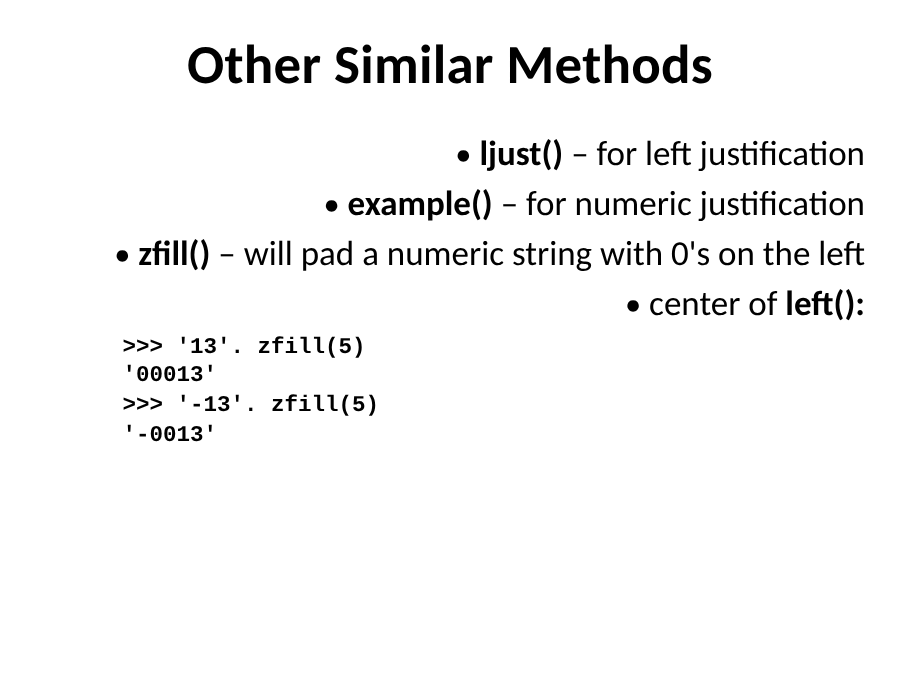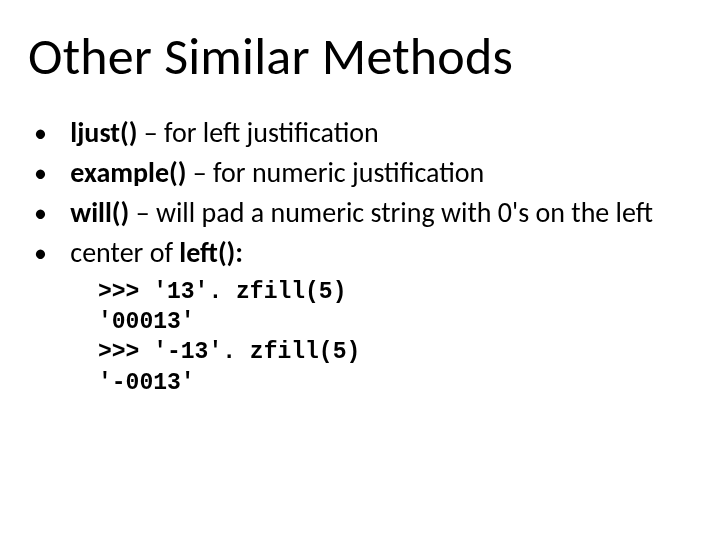--- a/index.html
+++ b/index.html
@@ -11,71 +11,72 @@
     font-family: Calibri, "Segoe UI", Arial, sans-serif;
     color: #000;
   }
   .slide {
     box-sizing: border-box;
     width: 720px;
     height: 540px;
     padding: 18px 28px 0 28px;
   }
   .title {
-    text-align: left;
-    font-size: 52px;
-    font-weight: 400;
+    text-align: center;
+    font-size: 44px;
+    font-weight: 700;
     margin: 6px 0 28px 0;
     letter-spacing: 0.2px;
   }
   ul.bullets {
     list-style: none;
     padding: 0 0 0 6px;
     margin: 0;
+    text-align: right;
   }
   ul.bullets > li {
     font-size: 28px;
     line-height: 1.22;
     margin: 0 0 6px 0;
     padding-left: 30px;
     text-indent: -30px;
   }
   ul.bullets > li::before {
     content: "•";
     display: inline-block;
     width: 30px;
     text-indent: 0;
     font-size: 26px;
   }
   .b { font-weight: 700; }
   .code-block {
     margin: 6px 0 0 70px;
     font-family: "Courier New", Courier, monospace;
     font-weight: 700;
-    font-size: 23px;
+    font-size: 18px;
     line-height: 1.32;
     white-space: pre;
   }
 </style>
 </head>
 <body>
 
 <div class="slide">
 
   <h1 class="title">Other Similar Methods</h1>
 
   <ul class="bullets">
     <li>
       <span class="b">ljust()</span><span> – for left justification</span>
     </li>
     <li>
       <span class="b">example()</span><span> – for numeric justification</span>
     </li>
     <li>
-      <span class="b">will()</span><span> – will pad a numeric string with 0's on the left</span>
+      <span class="b">zfill()</span><span> – will pad a numeric string with 0's on the left</span>
     </li>
     <li>
       <span>center of </span><span class="b">left():</span>
     </li>
   </ul>
 
   <div class="code-block"><span>&gt;&gt;&gt; '13'. zfill(5)</span>
 <span>'00013'</span>
 <span>&gt;&gt;&gt; '-13'. zfill(5)</span>
 <span>'-0013'</span></div>

